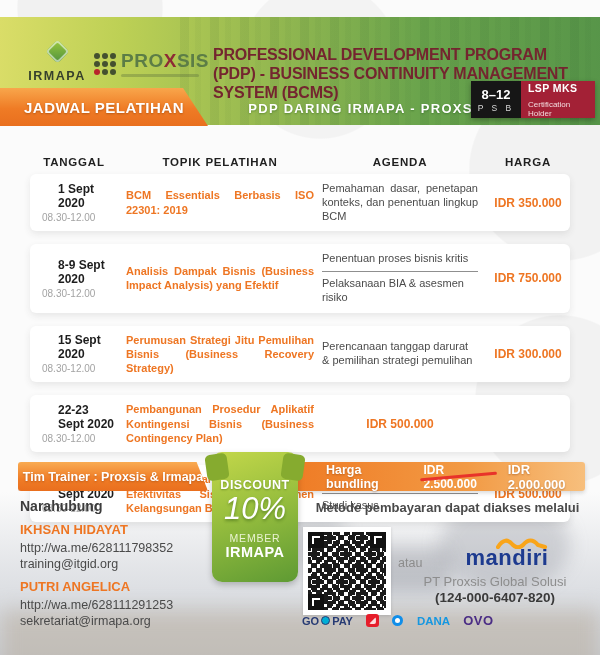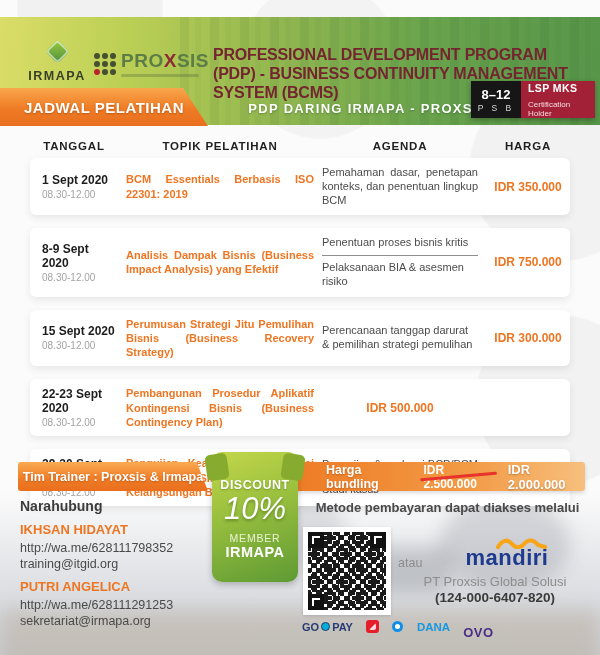--- a/index.html
+++ b/index.html
@@ -50,26 +50,26 @@
   .badge-psb{width:50px;height:37px;background:#161616;color:#fff;display:flex;flex-direction:column;align-items:center;justify-content:center;}
   .badge-psb .b1{font-size:13px;font-weight:bold;}
   .badge-psb .b2{font-size:8.5px;letter-spacing:3px;color:#d8d8d8;margin-top:1px;}
   .badge-lsp{width:74px;height:37px;background:#a32136;color:#fff;display:flex;flex-direction:column;justify-content:center;padding-left:7px;box-sizing:border-box;}
   .badge-lsp .b1{font-size:10.5px;font-weight:bold;letter-spacing:.4px;}
   .badge-lsp .b2{font-size:8px;color:#f2dadd;margin-top:6px;}
 
   
   .table{position:absolute;left:30px;top:140px;width:540px;z-index:2;}
   .t-head,.t-row{display:grid;grid-template-columns:88px 188px 156px 84px;column-gap:8px;}
-  .t-head{margin-bottom:6px;}
+  .t-head{margin-bottom:6px;margin-top:16px;}
   .t-head div{font-size:11.5px;font-weight:bold;color:#1f1f1f;letter-spacing:.8px;text-align:center;}
   .t-row{background:#fff;border-radius:6px;box-shadow:0 3px 7px rgba(60,60,60,.10);
     padding:7px 0;margin-bottom:13px;align-items:center;}
   .cell-date{padding-left:12px;}
-  .date{font-size:12px;font-weight:bold;color:#1d1d1d;}
+  .date{font-size:12px;font-weight:bold;color:#1d1d1d;margin-left:16px;}
   .time{font-size:10px;color:#a3a3a3;margin-top:2px;}
   .topic{font-size:11px;font-weight:bold;color:#ee7623;line-height:1.3;text-align:justify;}
   .agenda{font-size:11px;color:#4b4b4b;line-height:1.25;}
   .agenda .item{padding:1px 0;}
   .agenda .just{text-align:justify;}
   .agenda .divider{border-top:1px solid #8f8f8f;margin:4px 0;}
   .price{font-size:12px;font-weight:bold;color:#ee7623;text-align:center;}
 
   
   .trainer-banner{position:absolute;left:18px;top:462px;width:190px;height:29px;z-index:3;
@@ -118,21 +118,21 @@
   .acct-num{position:absolute;left:400px;top:590px;width:190px;text-align:center;z-index:3;font-size:13.5px;font-weight:bold;color:#3a3a3a;}
 
   .wallets{position:absolute;left:302px;top:613px;display:flex;align-items:center;gap:13px;z-index:3;}
   .gopay{display:flex;align-items:center;gap:2px;font-size:11px;font-weight:900;color:#263a73;justify-content:space-between;}
   .gopay .dot{width:9px;height:9px;border-radius:50%;background:#00aed6;border:1.5px solid #263a73;box-sizing:border-box;}
   .linkaja{width:13px;height:13px;border-radius:3px;background:#e61d2b;position:relative;}
   .linkaja::after{content:"";position:absolute;left:3px;top:3px;width:7px;height:7px;border-radius:2px;background:rgba(255,255,255,.85);clip-path:polygon(0 100%,100% 0,100% 100%);}
   .dana{display:flex;align-items:center;gap:14px;font-size:11.5px;font-weight:900;color:#1697e0;}
   .dana .dot{width:11px;height:11px;border-radius:50%;background:#108ee9;position:relative;}
   .dana .dot::after{content:"";position:absolute;left:3px;top:3px;width:5px;height:5px;border-radius:50%;background:#fff;}
-  .ovo{font-size:13px;font-weight:900;color:#4b2d85;letter-spacing:.5px;margin-top:12px;}
+  .ovo{font-size:13px;font-weight:900;color:#4b2d85;letter-spacing:.5px;}
 </style>
 </head>
 <body>
 
 <div class="page">
   <div class="bg-pattern"></div>
   <div class="bg-photo">
     <div class="blob blob1"></div>
     <div class="blob blob2"></div>
     <div class="blob blob3"></div>

